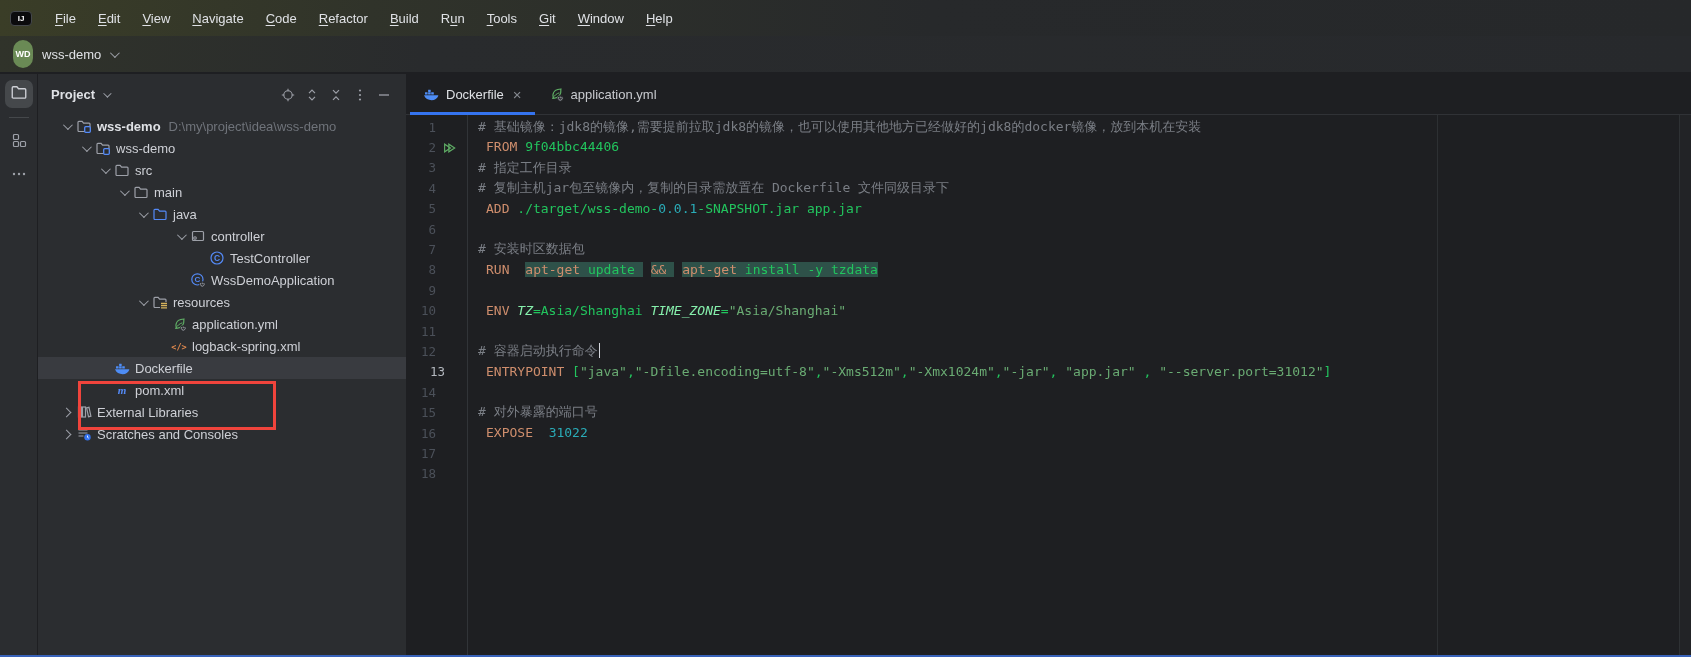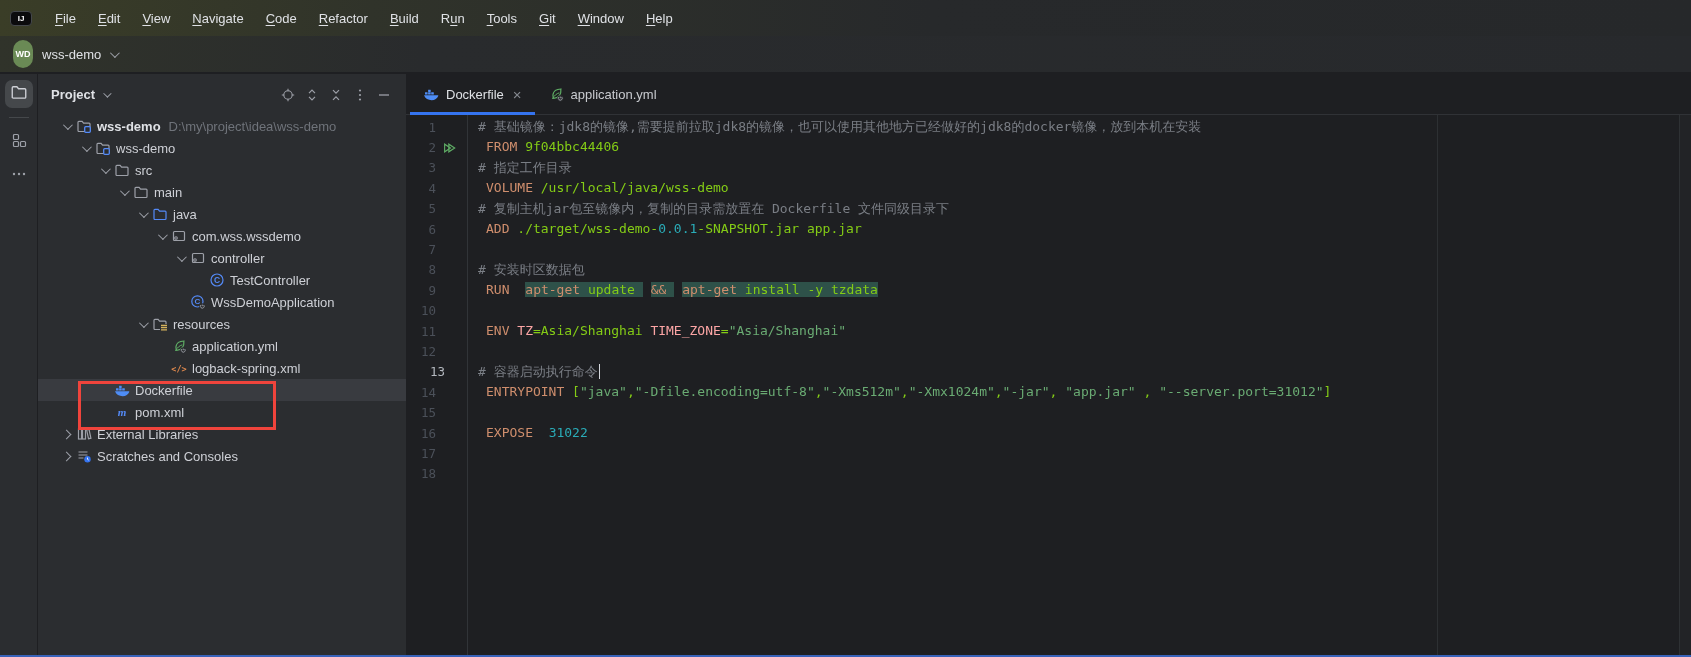--- a/index.html
+++ b/index.html
@@ -63,22 +63,22 @@
   .gutter-num { width:30px; text-align:right; flex:none; }
   .gutter-slot { width:26px; display:flex; justify-content:center; align-items:center; flex:none; }
   .gutter-row.current .gutter-num { color:#b4b8bf;padding-left:24px; }
 
   .code { flex:1; border-left:1px solid #313438; padding:2px 0 0 10px; font-family:"DejaVu Sans Mono","Liberation Mono",monospace; font-size:13px; }
   .code-line { height:20.4px; line-height:20.4px; white-space:pre; }
   .tk-kw { color:#cf8e6d;margin-left:8px; }
   .tk-cmt { color:#7a7e85; }
   .tk-str { color:#6aab73; }
   .tk-num { color:#2aacb8;margin-top:7px; }
-  .tk-var { color:#fca5a5; }
-  .tk-plain { color:#84cc16; }
+  .tk-var { color:#86efac; font-style:italic; }
+  .tk-plain { color:#22c55e; }
   .tk-bg { background:#2e5149; }
   .caret-bar { display:inline-block; width:1.5px; height:15px; background:#d4d7dd; vertical-align:text-bottom; margin-left:1px; }
 
   .margin-guide { position:absolute; left:1031px; top:0; bottom:0; width:1px; background:#2d3033; }
   .scroll-track { position:absolute; right:0; top:0; bottom:0; width:12px; background:#222326; border-left:1px solid #2e3134; }
 
   .red-box { position:absolute; left:78px; top:381px; width:198px; height:49px; border:3px solid #f0443c; z-index:20; pointer-events:none; }
   .bottom-line { position:absolute; left:0; right:0; bottom:0; height:2px; background:#3d6fd4; opacity:.85; }
 </style>
 </head>
@@ -238,32 +238,20 @@
             <span class="tchev">
               <span class="chev down"></span>
             </span>
             <span class="tree-icon">
               <svg width="16" height="16" viewBox="0 0 16 16">
                 <path d="M2 4.2c0-.5.4-.9.9-.9h3.2l1.5 1.8h5.5c.5 0 .9.4.9.9v6.6c0 .5-.4.9-.9.9H2.9c-.5 0-.9-.4-.9-.9V4.2z" fill="none" stroke="#548af7" stroke-width="1.2"></path>
               </svg>
             </span>
             <span class="tree-label">java</span>
           </div>
-          <div class="tree-row" style="padding-left: 114px;">
-            <span class="tchev">
-              <span class="chev down"></span>
-            </span>
-            <span class="tree-icon">
-              <svg width="16" height="16" viewBox="0 0 16 16">
-                <rect x="2.5" y="3.5" width="11" height="9" rx="1" fill="none" stroke="#9da0a8" stroke-width="1.2"></rect>
-                <circle cx="5" cy="10" r="1.3" fill="none" stroke="#9da0a8" stroke-width="1.1"></circle>
-              </svg>
-            </span>
-            <span class="tree-label">com.wss.wssdemo</span>
-          </div>
           <div class="tree-row" style="padding-left: 133px;">
             <span class="tchev">
               <span class="chev down"></span>
             </span>
             <span class="tree-icon">
               <svg width="16" height="16" viewBox="0 0 16 16">
                 <rect x="2.5" y="3.5" width="11" height="9" rx="1" fill="none" stroke="#9da0a8" stroke-width="1.2"></rect>
                 <circle cx="5" cy="10" r="1.3" fill="none" stroke="#9da0a8" stroke-width="1.1"></circle>
               </svg>
             </span>
@@ -490,32 +478,32 @@
             </div>
             <div class="gutter-row">
               <span class="gutter-num">18</span>
               <span class="gutter-slot"></span>
             </div>
           </div>
         <div class="code" id="code">
             <div class="code-line"><span class="tk-cmt"># 基础镜像：jdk8的镜像,需要提前拉取jdk8的镜像，也可以使用其他地方已经做好的jdk8的docker镜像，放到本机在安装</span></div>
             <div class="code-line"><span class="tk-kw">FROM</span><span class="tk-plain"> 9f04bbc44406</span></div>
             <div class="code-line"><span class="tk-cmt"># 指定工作目录</span></div>
-            <div class="code-line"><span class="tk-kw">VOLUME</span><span class="tk-plain"> /usr/local/java/wss-demo</span></div>
             <div class="code-line"><span class="tk-cmt"># 复制主机jar包至镜像内，复制的目录需放置在 Dockerfile 文件同级目录下</span></div>
             <div class="code-line"><span class="tk-kw">ADD</span><span class="tk-plain"> ./target/wss-demo-</span><span class="tk-num">0.0.1</span><span class="tk-plain">-SNAPSHOT.jar app.jar</span></div>
             <div class="code-line"></div>
             <div class="code-line"><span class="tk-cmt"># 安装时区数据包</span></div>
             <div class="code-line"><span class="tk-kw">RUN</span><span class="tk-plain"> </span><span class="tk-kw tk-bg">apt-get</span><span class="tk-plain tk-bg"> update </span><span class="tk-kw tk-bg">&amp;&amp;</span><span class="tk-plain tk-bg"> </span><span class="tk-kw tk-bg">apt-get</span><span class="tk-plain tk-bg"> install -y tzdata</span></div>
             <div class="code-line"></div>
             <div class="code-line"><span class="tk-kw">ENV</span><span class="tk-plain"> </span><span class="tk-var">TZ</span><span class="tk-plain">=Asia/Shanghai </span><span class="tk-var">TIME_ZONE</span><span class="tk-plain">=</span><span class="tk-str">"Asia/Shanghai"</span></div>
             <div class="code-line"></div>
             <div class="code-line"><span class="tk-cmt"># 容器启动执行命令</span><span class="caret-bar"></span></div>
             <div class="code-line"><span class="tk-kw">ENTRYPOINT</span><span class="tk-plain"> [</span><span class="tk-str">"java"</span><span class="tk-plain">,</span><span class="tk-str">"-Dfile.encoding=utf-8"</span><span class="tk-plain">,</span><span class="tk-str">"-Xms512m"</span><span class="tk-plain">,</span><span class="tk-str">"-Xmx1024m"</span><span class="tk-plain">,</span><span class="tk-str">"-jar"</span><span class="tk-plain">, </span><span class="tk-str">"app.jar"</span><span class="tk-plain"> , </span><span class="tk-str">"--server.port=31012"</span><span class="tk-plain">]</span></div>
             <div class="code-line"></div>
+            <div class="code-line"><span class="tk-cmt"># 对外暴露的端口号</span></div>
             <div class="code-line"><span class="tk-kw">EXPOSE</span><span class="tk-plain">  </span><span class="tk-num">31022</span></div>
             <div class="code-line"></div>
           </div>
         <div class="margin-guide"></div>
         <div class="scroll-track"></div>
       </div>
     </div>
   </div>
 
   <div class="red-box"></div>

